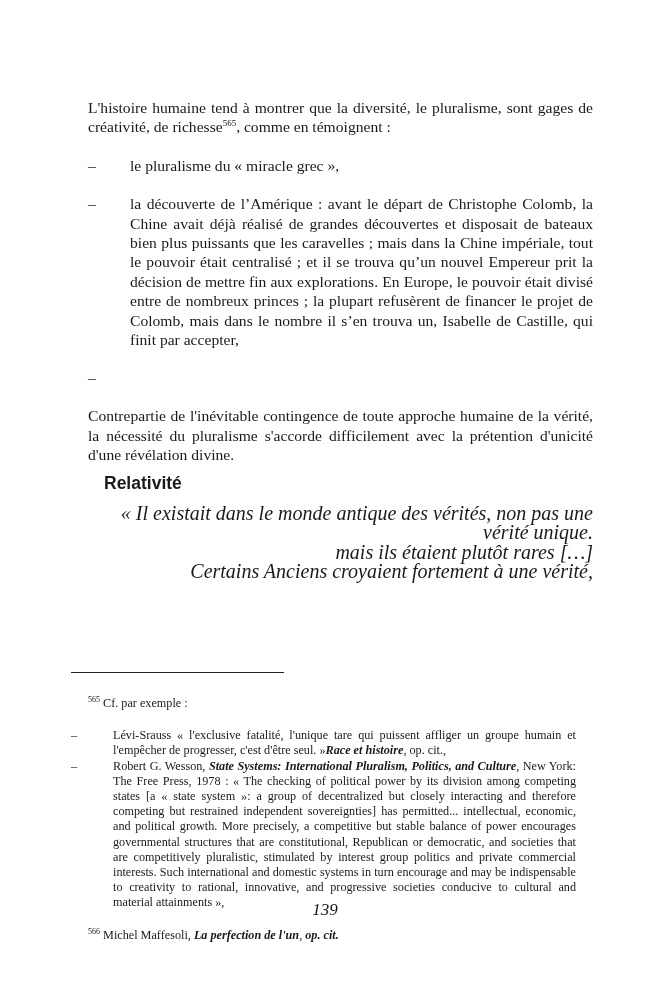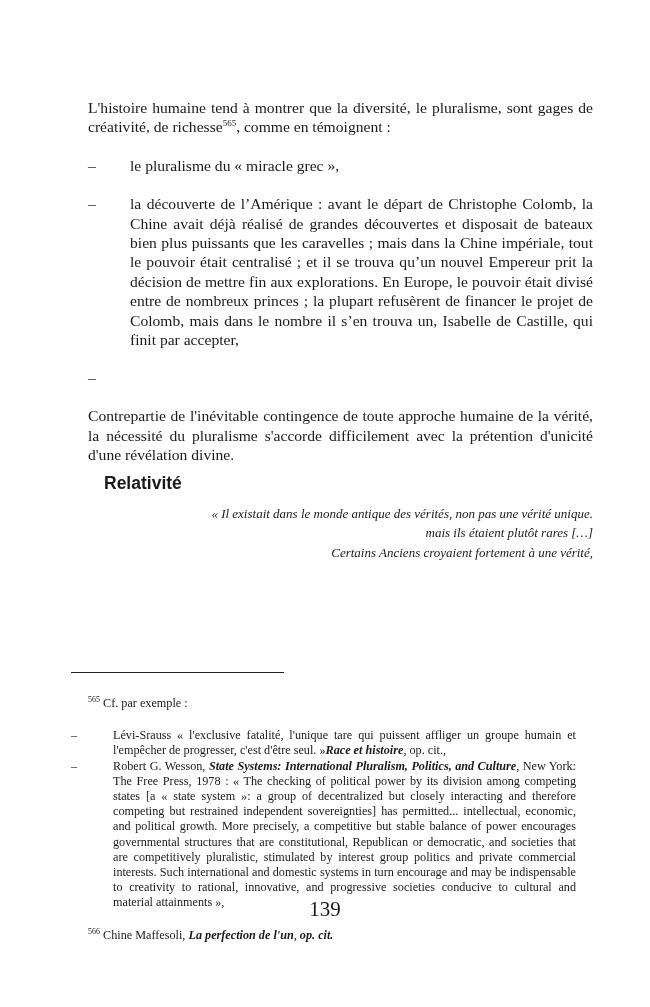--- a/index.html
+++ b/index.html
@@ -48,21 +48,21 @@
     }
     .heading {
       font-family: "Liberation Sans", "DejaVu Sans", sans-serif;
       font-weight: bold;
       font-size: 17.5px;
       line-height: 22px;
       margin: 7px 0 10px 16px;
     }
     .epigraph {
       font-style: italic;
-      font-size: 13px;
+      font-size: 20px;
       line-height: 19.4px;
       text-align: right;
       margin: 0;
     }
     .fn-rule {
       position: absolute;
       left: 71px;
       top: 672px;
       width: 213px;
       height: 0;
@@ -88,22 +88,23 @@
       position: absolute;
       left: 0;
       top: 0;
     }
     .page-number {
       position: absolute;
       left: 0;
       width: 650px;
       top: 900px;
       text-align: center;
-      font-size: 21px;
+      font-size: 17px;
       line-height: 19px;
+      font-style: italic;
     }
     i, em { font-style: italic; font-weight: bold; }
   </style>
 </head>
 <body>
 
 <div class="page">
 
   <p class="para"><span>L'histoire humaine tend à montrer que la diversité, le pluralisme, sont gages de créativité, de richesse</span><sup>565</sup><span>, comme en témoignent :</span></p>
 
@@ -137,16 +138,16 @@
 
 <div class="fn-rule"></div>
 
 <div class="footnotes">
   <p class="fn-head"><sup>565</sup><span> Cf. par exemple :</span></p>
 
   <p class="fn"><span class="dash">–</span><span>Lévi-Srauss « l'exclusive fatalité, l'unique tare qui puissent affliger un groupe humain et l'empêcher de progresser, c'est d'être seul. »</span><i>Race et histoire</i><span>, op. cit.,</span></p>
 
   <p class="fn"><span class="dash">–</span><span>Robert G. Wesson, </span><i>State Systems: International Pluralism, Politics, and Culture</i><span>, New York: The Free Press, 1978 : « The checking of political power by its division among competing states [a « state system »: a group of decentralized but closely interacting and therefore competing but restrained independent sovereignties] has permitted... intellectual, economic, and political growth. More precisely, a competitive but stable balance of power encourages governmental structures that are constitutional, Republican or democratic, and societies that are competitively pluralistic, stimulated by interest group politics and private commercial interests. Such international and domestic systems in turn encourage and may be indispensable to creativity to rational, innovative, and progressive societies conducive to cultural and material attainments »,</span></p>
 
-  <p class="fn-head"><sup>566</sup><span> Chine Maffesoli, </span><i>La perfection de l'un</i><span>, </span><i>op. cit.</i></p>
+  <p class="fn-head"><sup>566</sup><span> Michel Maffesoli, </span><i>La perfection de l'un</i><span>, </span><i>op. cit.</i></p>
 </div>
 
 <div class="page-number">139</div>
 
 </body></html>

